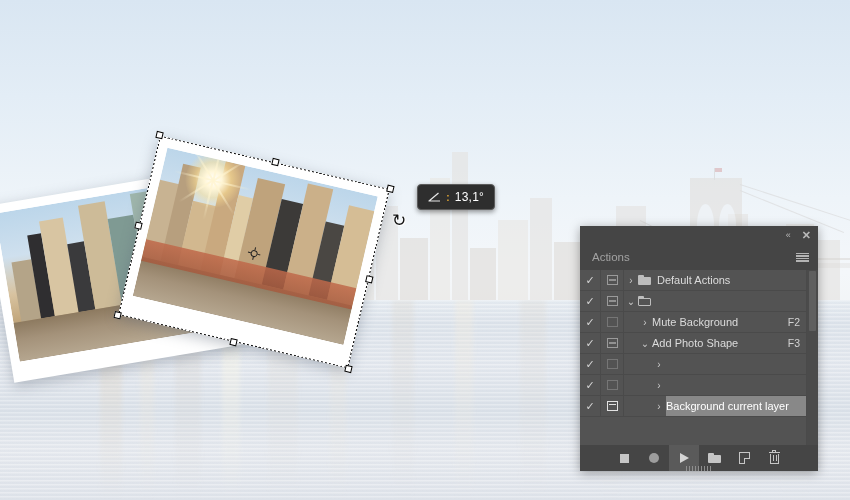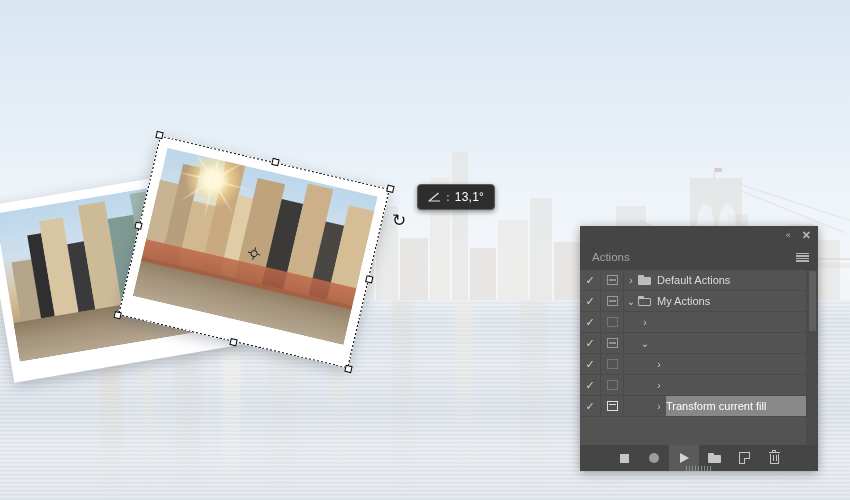--- a/index.html
+++ b/index.html
@@ -375,45 +375,50 @@
           </div>
           <div class="col-toggle">
             <span class="sq minus"></span>
           </div>
           <div class="rowbody">
             <span class="arrow down">⌄</span>
             <span class="folder open">
               <span class="tab2"></span>
               <span class="body"></span>
             </span>
-            <div class="rowlabel-wrap">
-              <span class="rowlabel">My Actions</span>
-            </div>
           </div>
         </div>
         <div class="row">
           <div class="col-check">
             <span class="check">✓</span>
           </div>
           <div class="col-toggle">
             <span class="sq empty"></span>
           </div>
           <div class="rowbody indent-1">
             <span class="arrow">›</span>
+            <div class="rowlabel-wrap">
+              <span class="rowlabel">Mute Background</span>
+              <span class="shortcut">F2</span>
+            </div>
           </div>
         </div>
         <div class="row">
           <div class="col-check">
             <span class="check">✓</span>
           </div>
           <div class="col-toggle">
             <span class="sq minus"></span>
           </div>
           <div class="rowbody indent-1">
             <span class="arrow down">⌄</span>
+            <div class="rowlabel-wrap">
+              <span class="rowlabel">Add Photo Shape</span>
+              <span class="shortcut">F3</span>
+            </div>
           </div>
         </div>
         <div class="row">
           <div class="col-check">
             <span class="check">✓</span>
           </div>
           <div class="col-toggle">
             <span class="sq empty"></span>
           </div>
           <div class="rowbody indent-2">
@@ -434,21 +439,21 @@
         <div class="row selected">
           <div class="col-check">
             <span class="check">✓</span>
           </div>
           <div class="col-toggle">
             <span class="sq modal"></span>
           </div>
           <div class="rowbody indent-2">
             <span class="arrow">›</span>
             <div class="rowlabel-wrap">
-              <span class="rowlabel">Transform current fill</span>
+              <span class="rowlabel">Background current layer</span>
             </div>
           </div>
         </div>
       </div>
     <div class="scroll-col">
       <div class="scroll-thumb"></div>
     </div>
   </div>
 
   <div class="panel-bottom">

